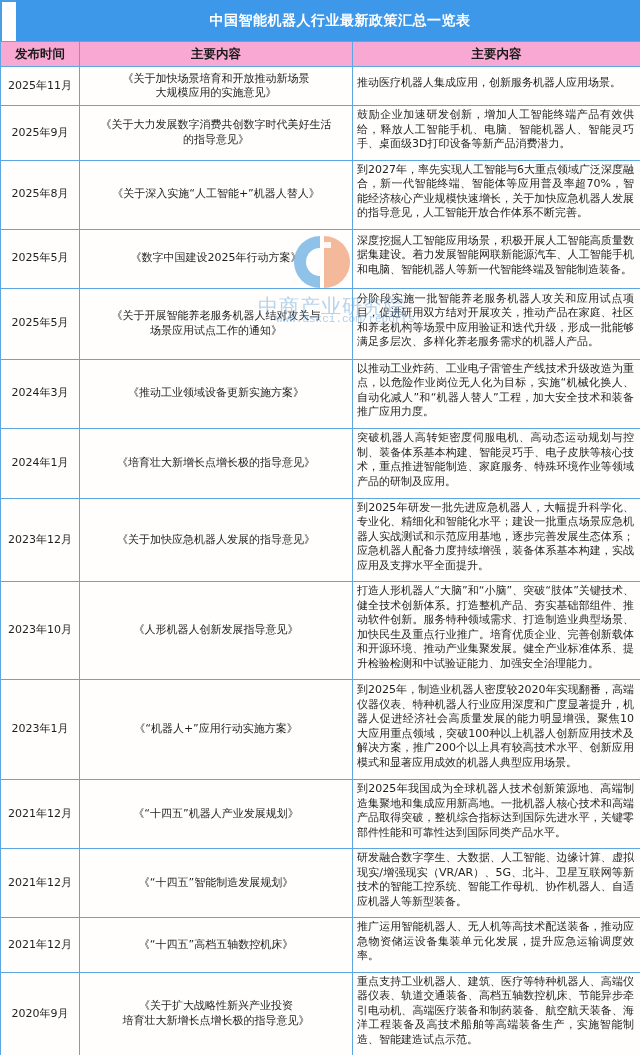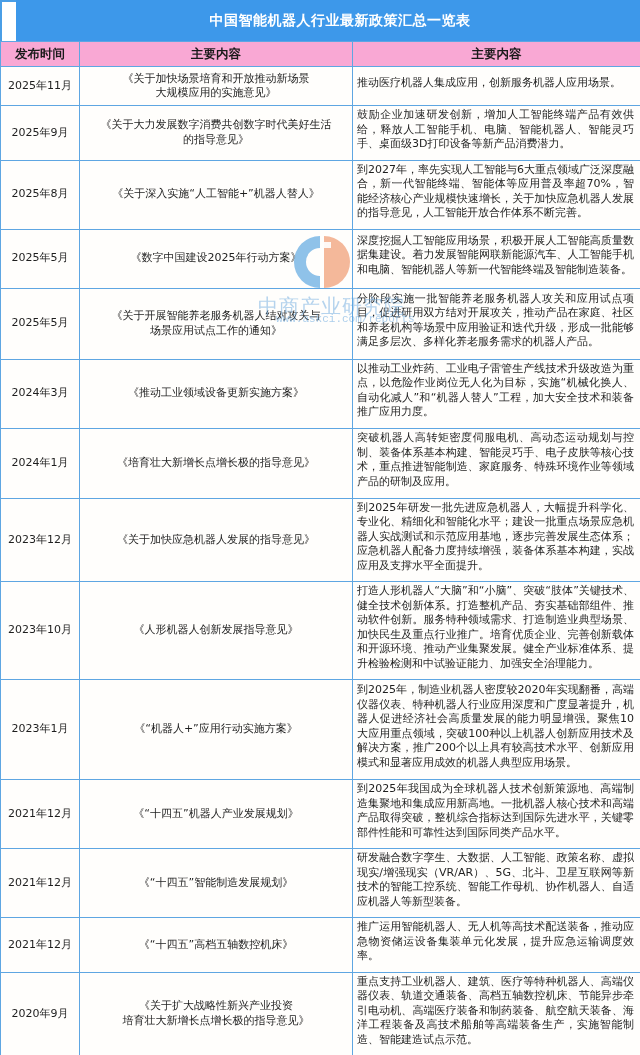--- a/index.html
+++ b/index.html
@@ -117,21 +117,21 @@
         <td class="content">到2025年，制造业机器人密度较2020年实现翻番，高端仪器仪表、特种机器人行业应用深度和广度显著提升，机器人促进经济社会高质量发展的能力明显增强。聚焦10大应用重点领域，突破100种以上机器人创新应用技术及解决方案，推广200个以上具有较高技术水平、创新应用模式和显著应用成效的机器人典型应用场景。</td>
       </tr>
     <tr style="height: 69px;">
         <td class="date">2021年12月</td>
         <td class="name">《“十四五”机器人产业发展规划》</td>
         <td class="content">到2025年我国成为全球机器人技术创新策源地、高端制造集聚地和集成应用新高地。一批机器人核心技术和高端产品取得突破，整机综合指标达到国际先进水平，关键零部件性能和可靠性达到国际同类产品水平。</td>
       </tr>
     <tr style="height: 68px;">
         <td class="date">2021年12月</td>
         <td class="name">《“十四五”智能制造发展规划》</td>
-        <td class="content">研发融合数字孪生、大数据、人工智能、政策名称、虚拟现实/增强现实（VR/AR）、5G、北斗、卫星互联网等新技术的智能工控系统、智能工作母机、协作机器人、自适应机器人等新型装备。</td>
+        <td class="content">研发融合数字孪生、大数据、人工智能、边缘计算、虚拟现实/增强现实（VR/AR）、5G、北斗、卫星互联网等新技术的智能工控系统、智能工作母机、协作机器人、自适应机器人等新型装备。</td>
       </tr>
     <tr style="height: 44px;">
         <td class="date">2021年12月</td>
         <td class="name">《“十四五”高档五轴数控机床》</td>
         <td class="content">推广运用智能机器人、无人机等高技术配送装备，推动应急物资储运设备集装单元化发展，提升应急运输调度效率。</td>
       </tr>
     <tr style="height: 78px;">
         <td class="date">2020年9月</td>
         <td class="name">《关于扩大战略性新兴产业投资<br>培育壮大新增长点增长极的指导意见》</td>
         <td class="content">重点支持工业机器人、建筑、医疗等特种机器人、高端仪器仪表、轨道交通装备、高档五轴数控机床、节能异步牵引电动机、高端医疗装备和制药装备、航空航天装备、海洋工程装备及高技术船舶等高端装备生产，实施智能制造、智能建造试点示范。</td>

